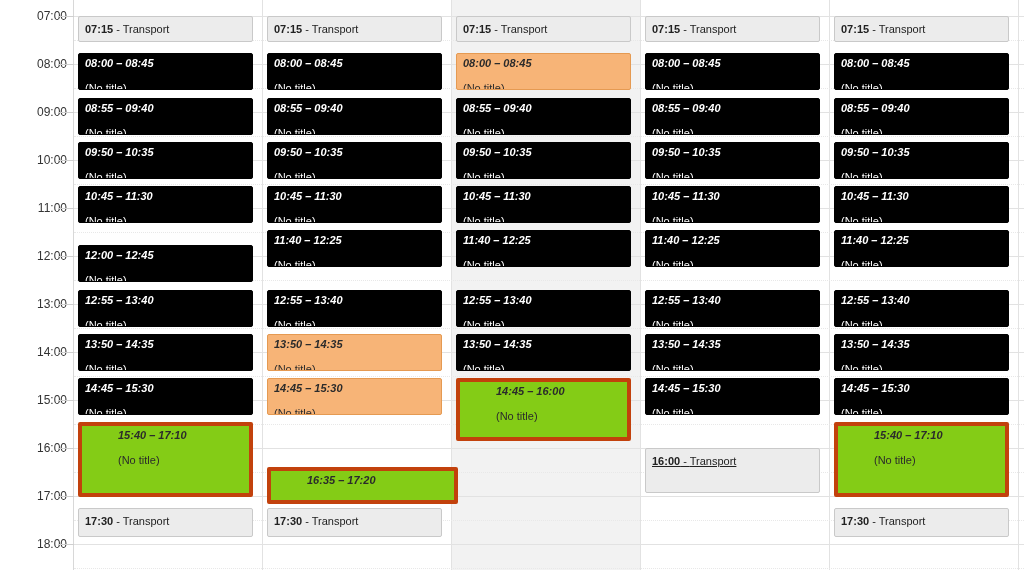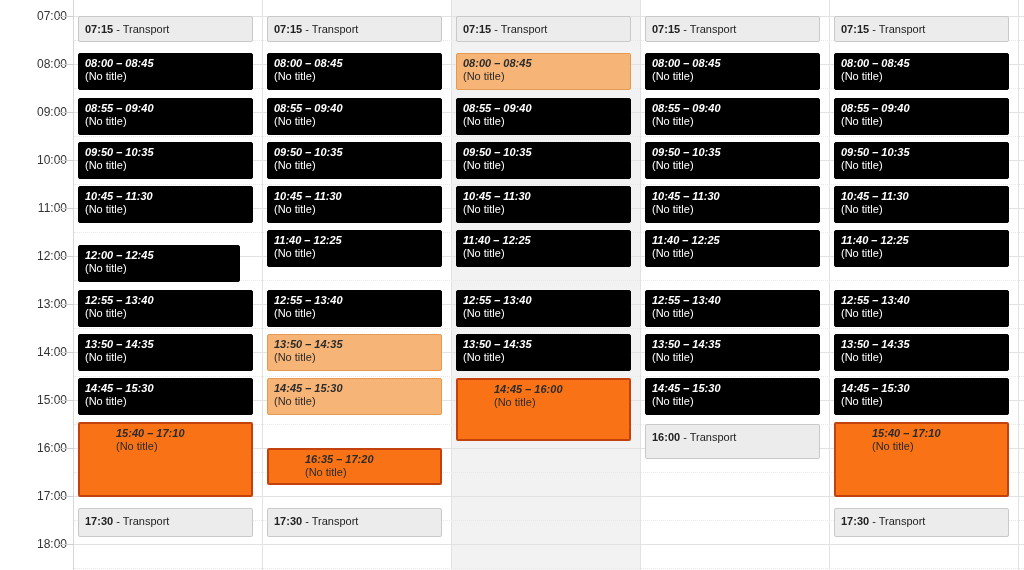--- a/index.html
+++ b/index.html
@@ -96,35 +96,36 @@
   }
   .ev .t {
     font-weight: bold;
     display: block;
     white-space: nowrap;
     font-style: italic;
   }
   .ev .s {
     display: block;
     white-space: nowrap;
+    margin-top: 12px;
   }
   .ev.dark {
     background: #000000;
     color: #ffffff;
     border: 1px solid #000000;
   }
   .ev.orange {
     background: #f7b477;
     color: #2b2b2b;
     border: 1px solid #e59a52;
   }
   .ev.yellow {
-    background: #f97316;
+    background: #84cc16;
     color: #2b2b2b;
-    border: 2px solid #c2410c;
+    border: 4px solid #c2410c;
     padding-left: 36px;
   }
   .ev.grey {
     background: #ececec;
     color: #222222;
     border: 1px solid #c9c9c9;
     font-weight: normal;
     padding-top: 5px;
   }
   .ev.grey.single {
@@ -209,21 +210,21 @@
         <span class="s">(No title)</span>
       </div>
       <div class="ev dark" style="left: 4px; width: 175px; top: 142px; height: 37px;">
         <span class="t">09:50 – 10:35</span>
         <span class="s">(No title)</span>
       </div>
       <div class="ev dark" style="left: 4px; width: 175px; top: 186px; height: 37px;">
         <span class="t">10:45 – 11:30</span>
         <span class="s">(No title)</span>
       </div>
-      <div class="ev dark" style="left: 4px; width: 162px; top: 245px; height: 37px;">
+      <div class="ev dark" style="left: 4px; width: 175px; top: 245px; height: 37px;">
         <span class="t">12:00 – 12:45</span>
         <span class="s">(No title)</span>
       </div>
       <div class="ev dark" style="left: 4px; width: 175px; top: 290px; height: 37px;">
         <span class="t">12:55 – 13:40</span>
         <span class="s">(No title)</span>
       </div>
       <div class="ev dark" style="left: 4px; width: 175px; top: 334px; height: 37px;">
         <span class="t">13:50 – 14:35</span>
         <span class="s">(No title)</span>
@@ -263,21 +264,21 @@
         <span class="s">(No title)</span>
       </div>
       <div class="ev orange" style="left: 193px; width: 175px; top: 334px; height: 37px;">
         <span class="t">13:50 – 14:35</span>
         <span class="s">(No title)</span>
       </div>
       <div class="ev orange" style="left: 193px; width: 175px; top: 378px; height: 37px;">
         <span class="t">14:45 – 15:30</span>
         <span class="s">(No title)</span>
       </div>
-      <div class="ev yellow" style="left: 193px; width: 175px; top: 448px; height: 37px;">
+      <div class="ev yellow" style="left: 193px; width: 191px; top: 467px; height: 37px;">
         <span class="t">16:35 – 17:20</span>
         <span class="s">(No title)</span>
       </div>
       <div class="ev grey single" style="left: 193px; width: 175px; top: 508px; height: 29px;"><span class="one"><b>17:30</b> - <span>Transport</span></span></div>
       <div class="ev grey single" style="left: 382px; width: 175px; top: 16px; height: 26px;"><span class="one"><b>07:15</b> - <span>Transport</span></span></div>
       <div class="ev orange" style="left: 382px; width: 175px; top: 53px; height: 37px;">
         <span class="t">08:00 – 08:45</span>
         <span class="s">(No title)</span>
       </div>
       <div class="ev dark" style="left: 382px; width: 175px; top: 98px; height: 37px;">
@@ -334,21 +335,21 @@
         <span class="s">(No title)</span>
       </div>
       <div class="ev dark" style="left: 571px; width: 175px; top: 334px; height: 37px;">
         <span class="t">13:50 – 14:35</span>
         <span class="s">(No title)</span>
       </div>
       <div class="ev dark" style="left: 571px; width: 175px; top: 378px; height: 37px;">
         <span class="t">14:45 – 15:30</span>
         <span class="s">(No title)</span>
       </div>
-      <div class="ev grey single" style="left: 571px; width: 175px; top: 424px; height: 35px;"><span class="one"><b>16:00</b> - <span>Transport</span></span></div>
+      <div class="ev grey single" style="left: 571px; width: 175px; top: 448px; height: 45px; text-decoration: underline;"><span class="one"><b>16:00</b> - <span>Transport</span></span></div>
       <div class="ev grey single" style="left: 760px; width: 175px; top: 16px; height: 26px;"><span class="one"><b>07:15</b> - <span>Transport</span></span></div>
       <div class="ev dark" style="left: 760px; width: 175px; top: 53px; height: 37px;">
         <span class="t">08:00 – 08:45</span>
         <span class="s">(No title)</span>
       </div>
       <div class="ev dark" style="left: 760px; width: 175px; top: 98px; height: 37px;">
         <span class="t">08:55 – 09:40</span>
         <span class="s">(No title)</span>
       </div>
       <div class="ev dark" style="left: 760px; width: 175px; top: 142px; height: 37px;">

